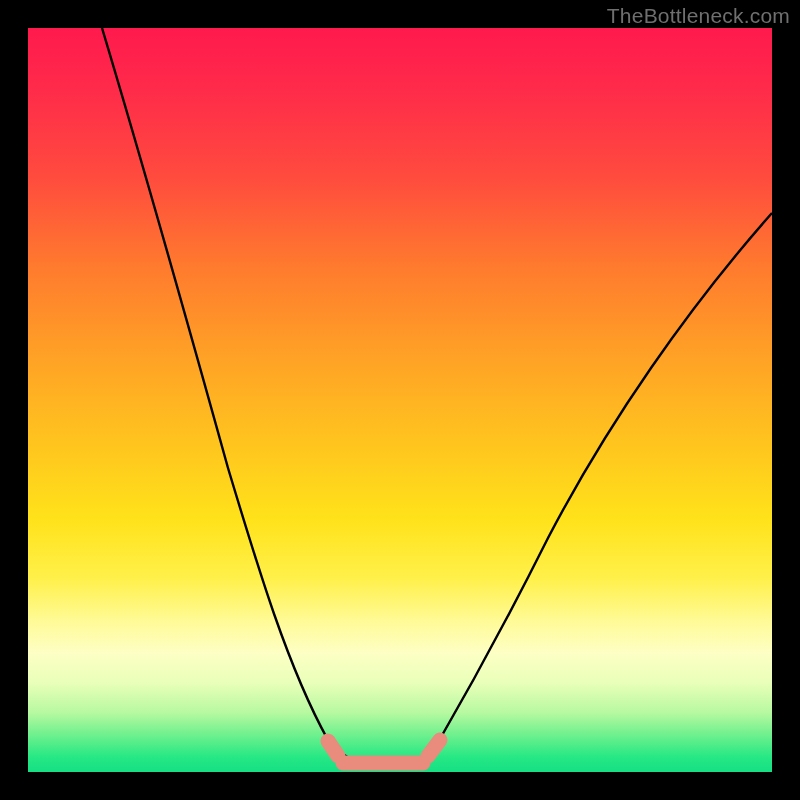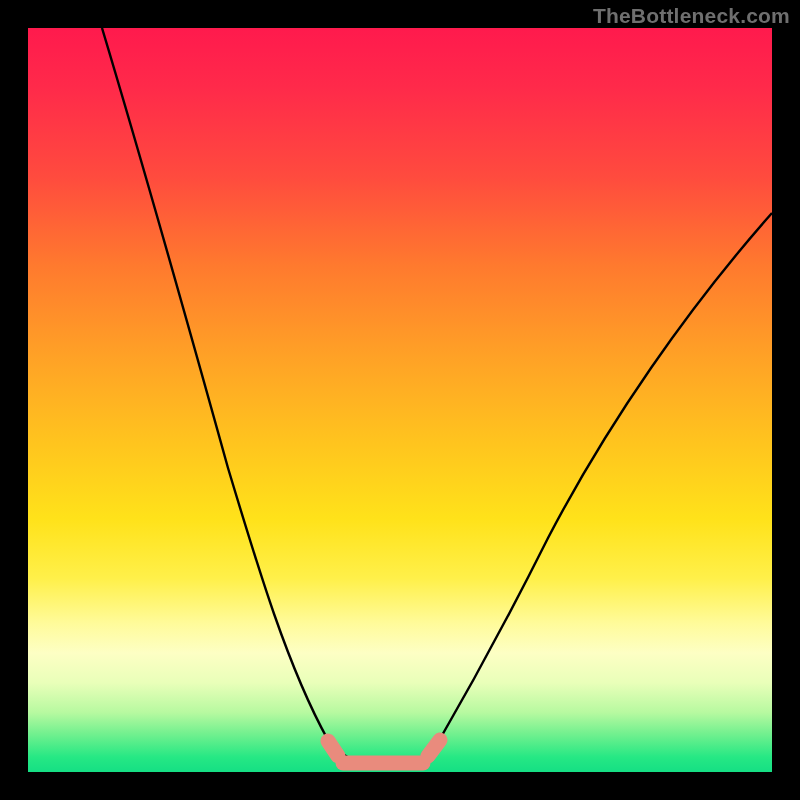--- a/index.html
+++ b/index.html
@@ -51,21 +51,21 @@
     inset: 0;
     width: 100%;
     height: 100%;
   }
   .watermark {
     position: absolute;
     top: 4px;
     right: 10px;
     color: #6f6f6f;
     font-size: 21px;
-    font-weight: 700;
+    font-weight: 400;
     letter-spacing: 0.2px;
     user-select: none;
   }
 </style>
 </head>
 <body>
 
 <div class="frame">
 
   <div class="watermark">TheBottleneck.com</div>

